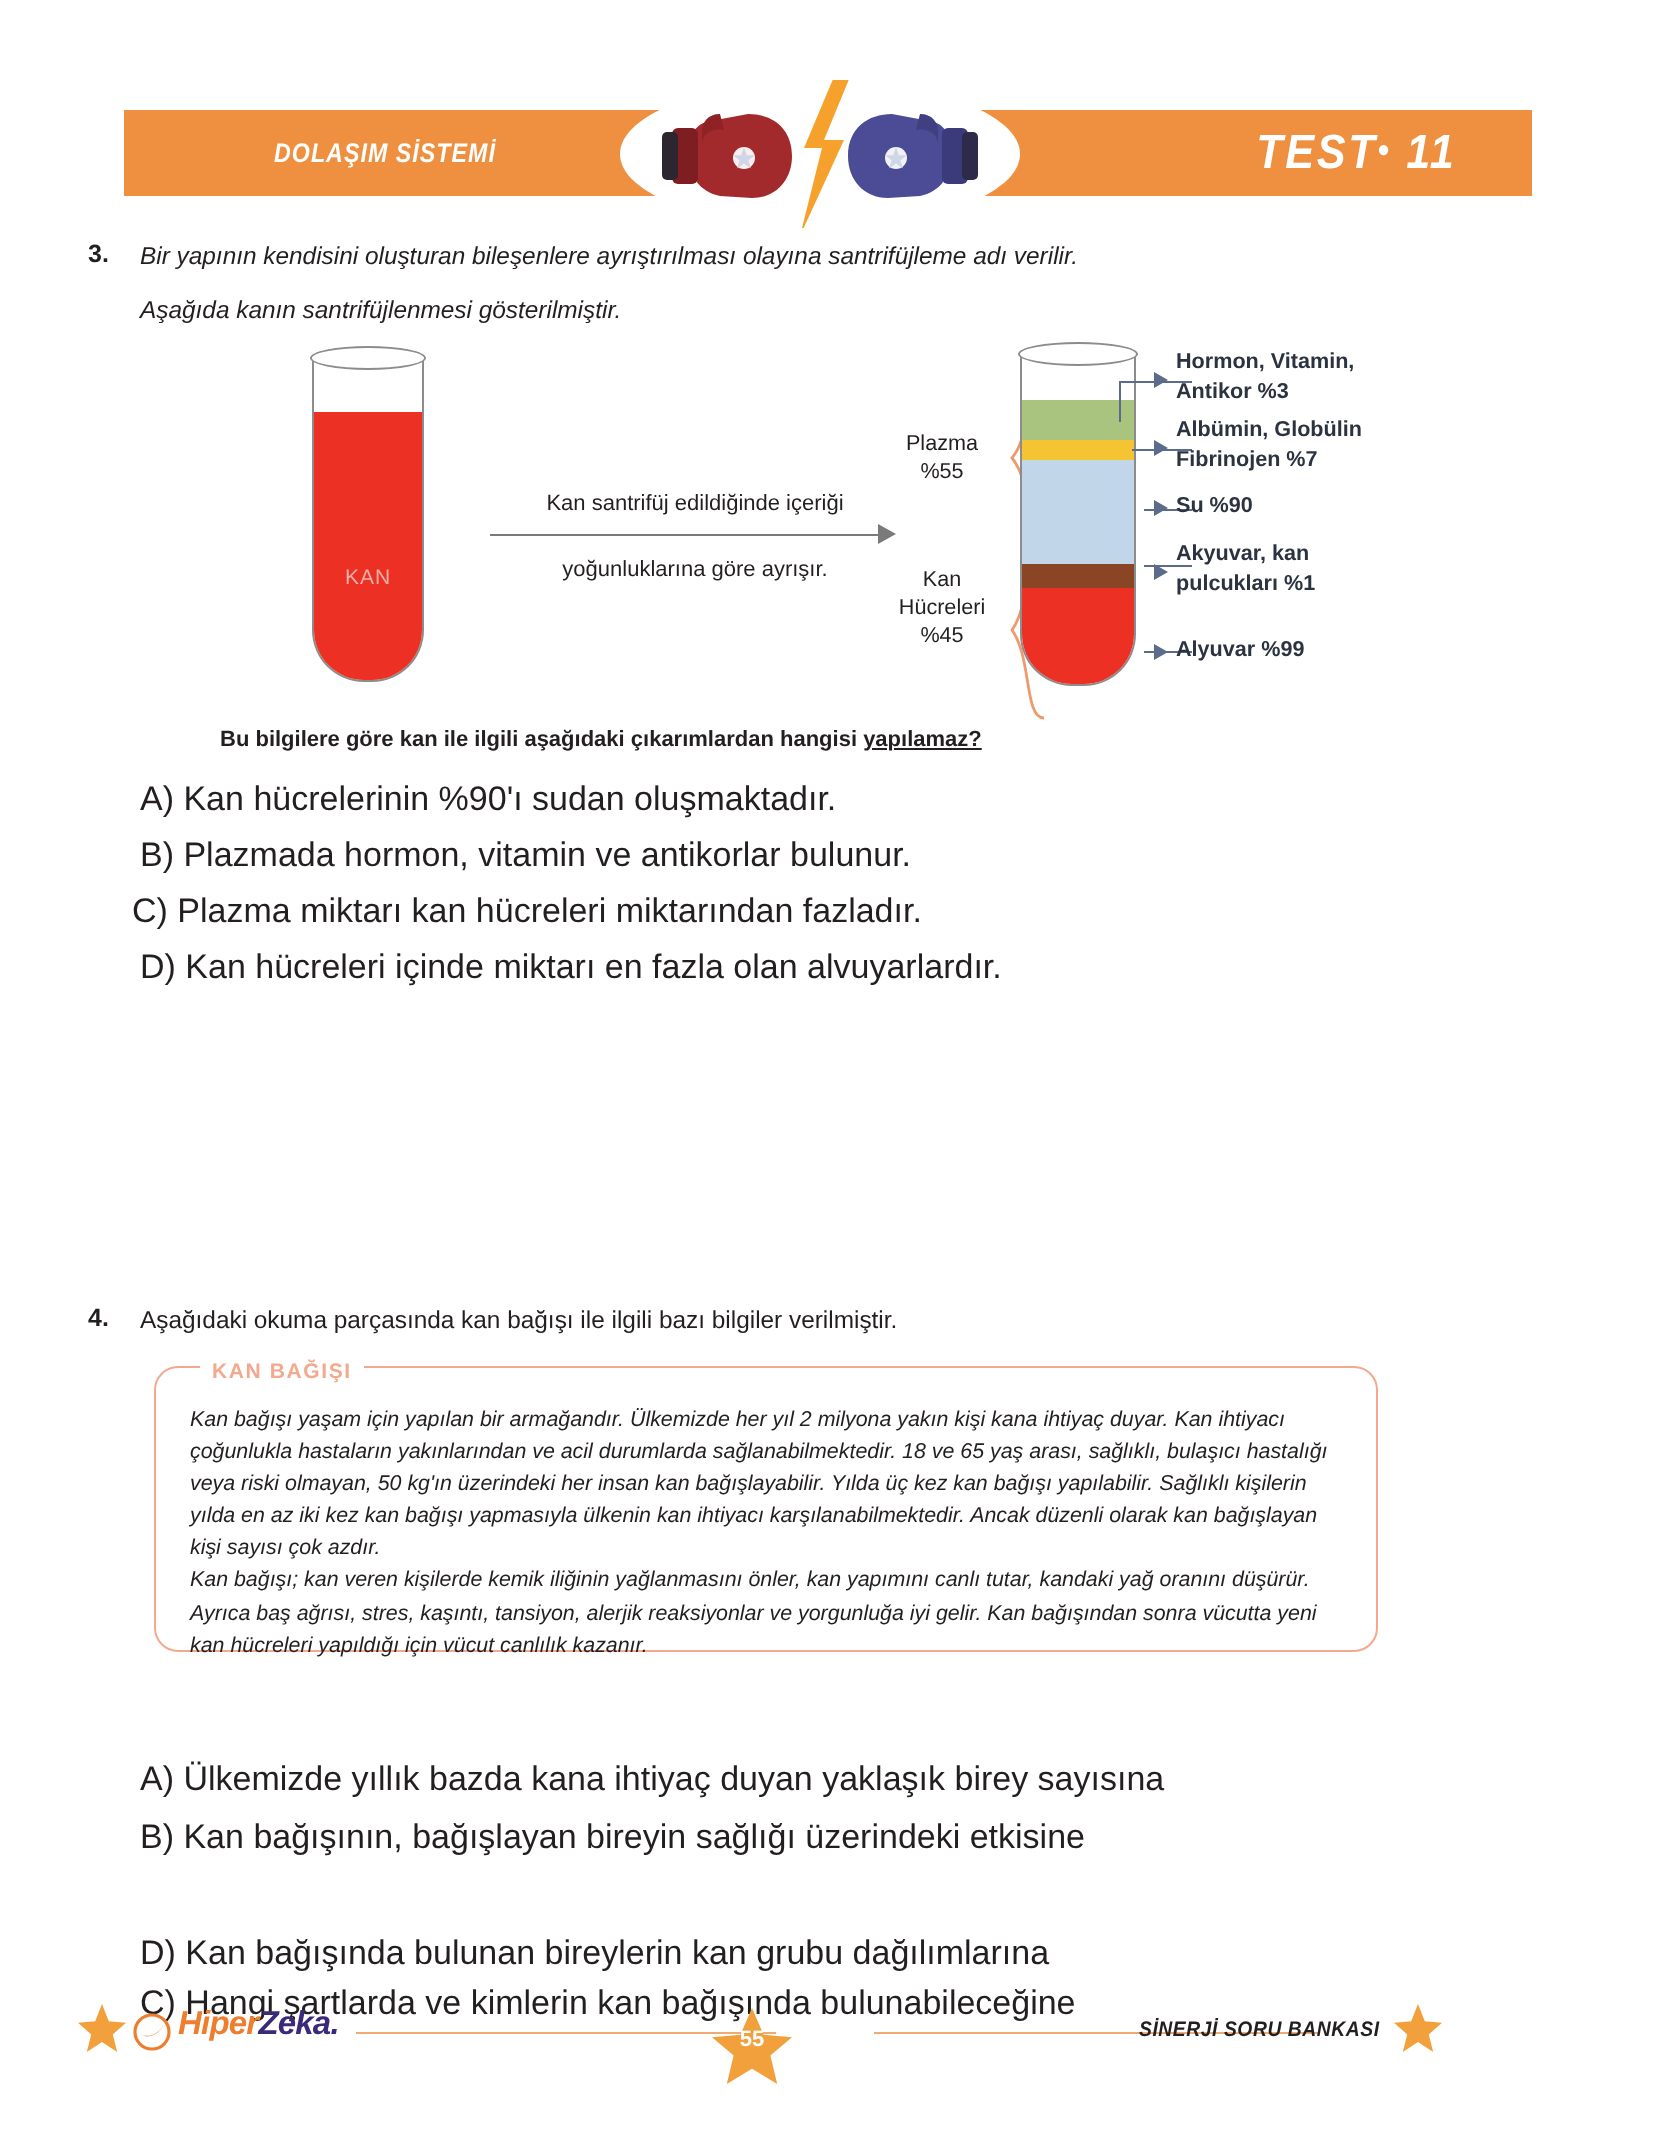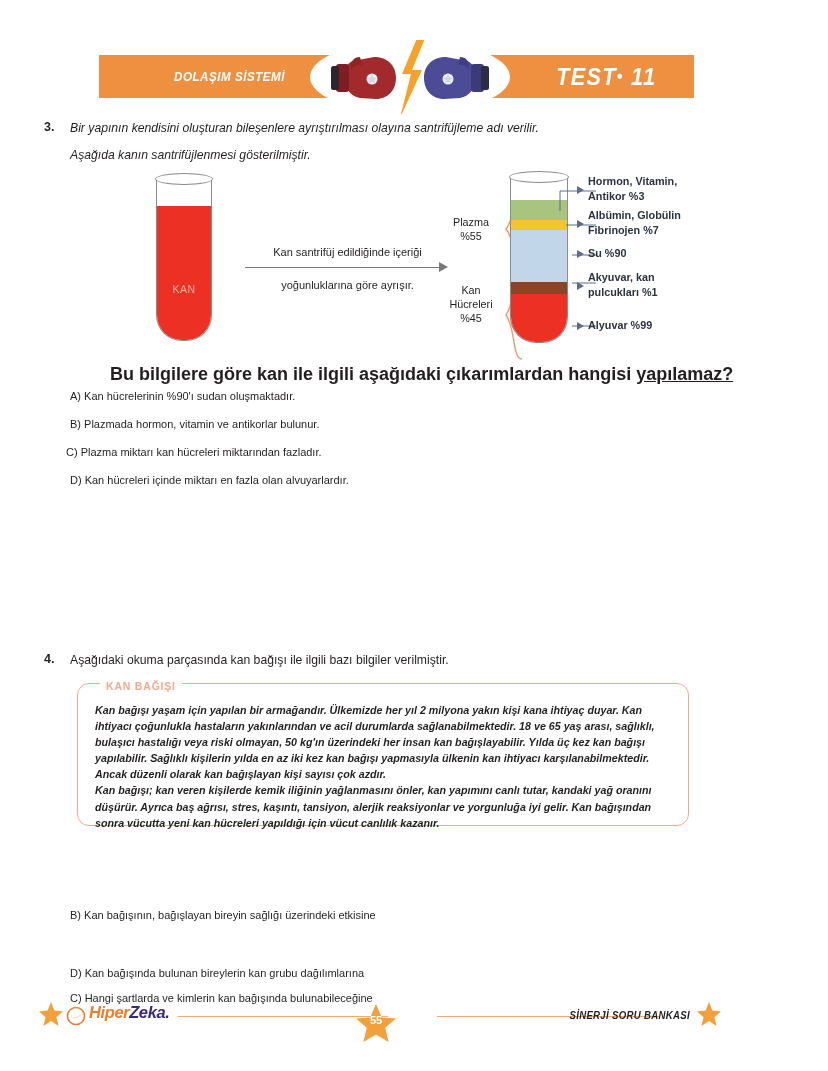--- a/index.html
+++ b/index.html
@@ -8,23 +8,22 @@
     background: #ffffff;
     font-family: "Liberation Sans", sans-serif;
     color: #231f20;
     overflow: hidden;
   }
   .page { position: relative; width: 828px; height: 1071px; }
 
   
   .banner {
     position: absolute; left: 62px; top: 55px;
-    width: 595px; height: 43px;
+    width: 704px; height: 43px;
     background: #ef9040;
-    margin-left: 37px;
   }
   .banner-title {
     position: absolute; left: 75px; top: 14px;
     font-size: 13.5px; font-weight: bold; font-style: italic;
     color: #ffffff; letter-spacing: 0.6px;
     transform: scaleX(0.86); transform-origin: left center;
   }
   .banner-test {
     position: absolute; right: 38px; top: 8px;
     font-size: 24px; font-weight: bold; font-style: italic;
@@ -49,26 +48,26 @@
     position: absolute;
     font-size: 12.5px; font-weight: bold; color: #231f20;
   }
   .qline {
     position: absolute;
     font-size: 12.2px; line-height: 17px; color: #231f20;
   }
   .italic { font-style: italic; }
   .qstem {
     position: absolute;
-    font-size: 18px; font-weight: bold; color: #231f20; padding-left: 40px;
+    font-size: 11px; font-weight: bold; color: #231f20; padding-left: 40px;
   }
   .qstem .u { text-decoration: underline; }
   .opt {
     position: absolute;
-    font-size: 11px; color: #231f20; white-space: nowrap;
+    font-size: 17px; color: #231f20; white-space: nowrap;
   }
 
   
   .diagram { position: absolute; left: 140px; top: 165px; width: 640px; height: 185px; }
 
   
   .tube { position: absolute; }
   .tube-body {
     position: absolute; left: 0; top: 6px;
     width: 100%; height: calc(100% - 6px);
@@ -140,21 +139,21 @@
     height: 15px; background: #ffffff;
     padding: 0 6px;
   }
   .readbox-title {
     font-size: 10.5px; font-weight: bold; color: #f3a98e;
     letter-spacing: 0.8px; line-height: 15px;
   }
   .readbox-text {
     position: absolute; left: 17px; top: 18px; right: 14px;
     font-size: 10.7px; font-style: italic; line-height: 16.1px;
-    color: #231f20; text-align: left; font-weight: bold;
+    color: #231f20; text-align: left;
   }
   .readbox-text p { margin: 0; }
 
   
   .footer { position: absolute; left: 0; top: 995px; width: 752px; height: 48px; }
   .foot-rule {
     position: absolute; height: 1.4px; background: #efab72; top: 21px;
   }
   .foot-right {
     position: absolute; right: 62px; top: 14px;
@@ -316,20 +315,21 @@
   <div class="readbox">
     <div class="readbox-gap">
       <span class="readbox-title">KAN BAĞIŞI</span>
     </div>
     <div class="readbox-text">
       <p>Kan bağışı yaşam için yapılan bir armağandır. Ülkemizde her yıl 2 milyona yakın kişi kana ihtiyaç duyar. Kan ihtiyacı çoğunlukla hastaların yakınlarından ve acil durumlarda sağlanabilmektedir. 18 ve 65 yaş arası, sağlıklı, bulaşıcı hastalığı veya riski olmayan, 50 kg'ın üzerindeki her insan kan bağışlayabilir. Yılda üç kez kan bağışı yapılabilir. Sağlıklı kişilerin yılda en az iki kez kan bağışı yapmasıyla ülkenin kan ihtiyacı karşılanabilmektedir. Ancak düzenli olarak kan bağışlayan kişi sayısı çok azdır.</p>
       <p>Kan bağışı; kan veren kişilerde kemik iliğinin yağlanmasını önler, kan yapımını canlı tutar, kandaki yağ oranını düşürür. Ayrıca baş ağrısı, stres, kaşıntı, tansiyon, alerjik reaksiyonlar ve yorgunluğa iyi gelir. Kan bağışından sonra vücutta yeni kan hücreleri yapıldığı için vücut canlılık kazanır.</p>
     </div>
   </div>
 
+  <div class="opt" style="left:70px; top:880px;">A) Ülkemizde yıllık bazda kana ihtiyaç duyan yaklaşık birey sayısına</div>
   <div class="opt" style="left:70px; top:909px;">B) Kan bağışının, bağışlayan bireyin sağlığı üzerindeki etkisine</div>
   <div class="opt" style="left:70px; top:992px;">C) Hangi şartlarda ve kimlerin kan bağışında bulunabileceğine</div>
   <div class="opt" style="left:70px; top:967px;">D) Kan bağışında bulunan bireylerin kan grubu dağılımlarına</div>
 
   <div class="footer">
 
     <svg width="26" height="30" viewBox="0 0 26 30" style="position:absolute;left:38px;top:6px;">
       <path d="M13 1 L16.4 9.6 L25 10.4 L18.4 16.2 L20.6 25 L13 20 L5.4 25 L7.6 16.2 L1 10.4 L9.6 9.6 Z" fill="#f2a03c"></path>
     </svg>
 

